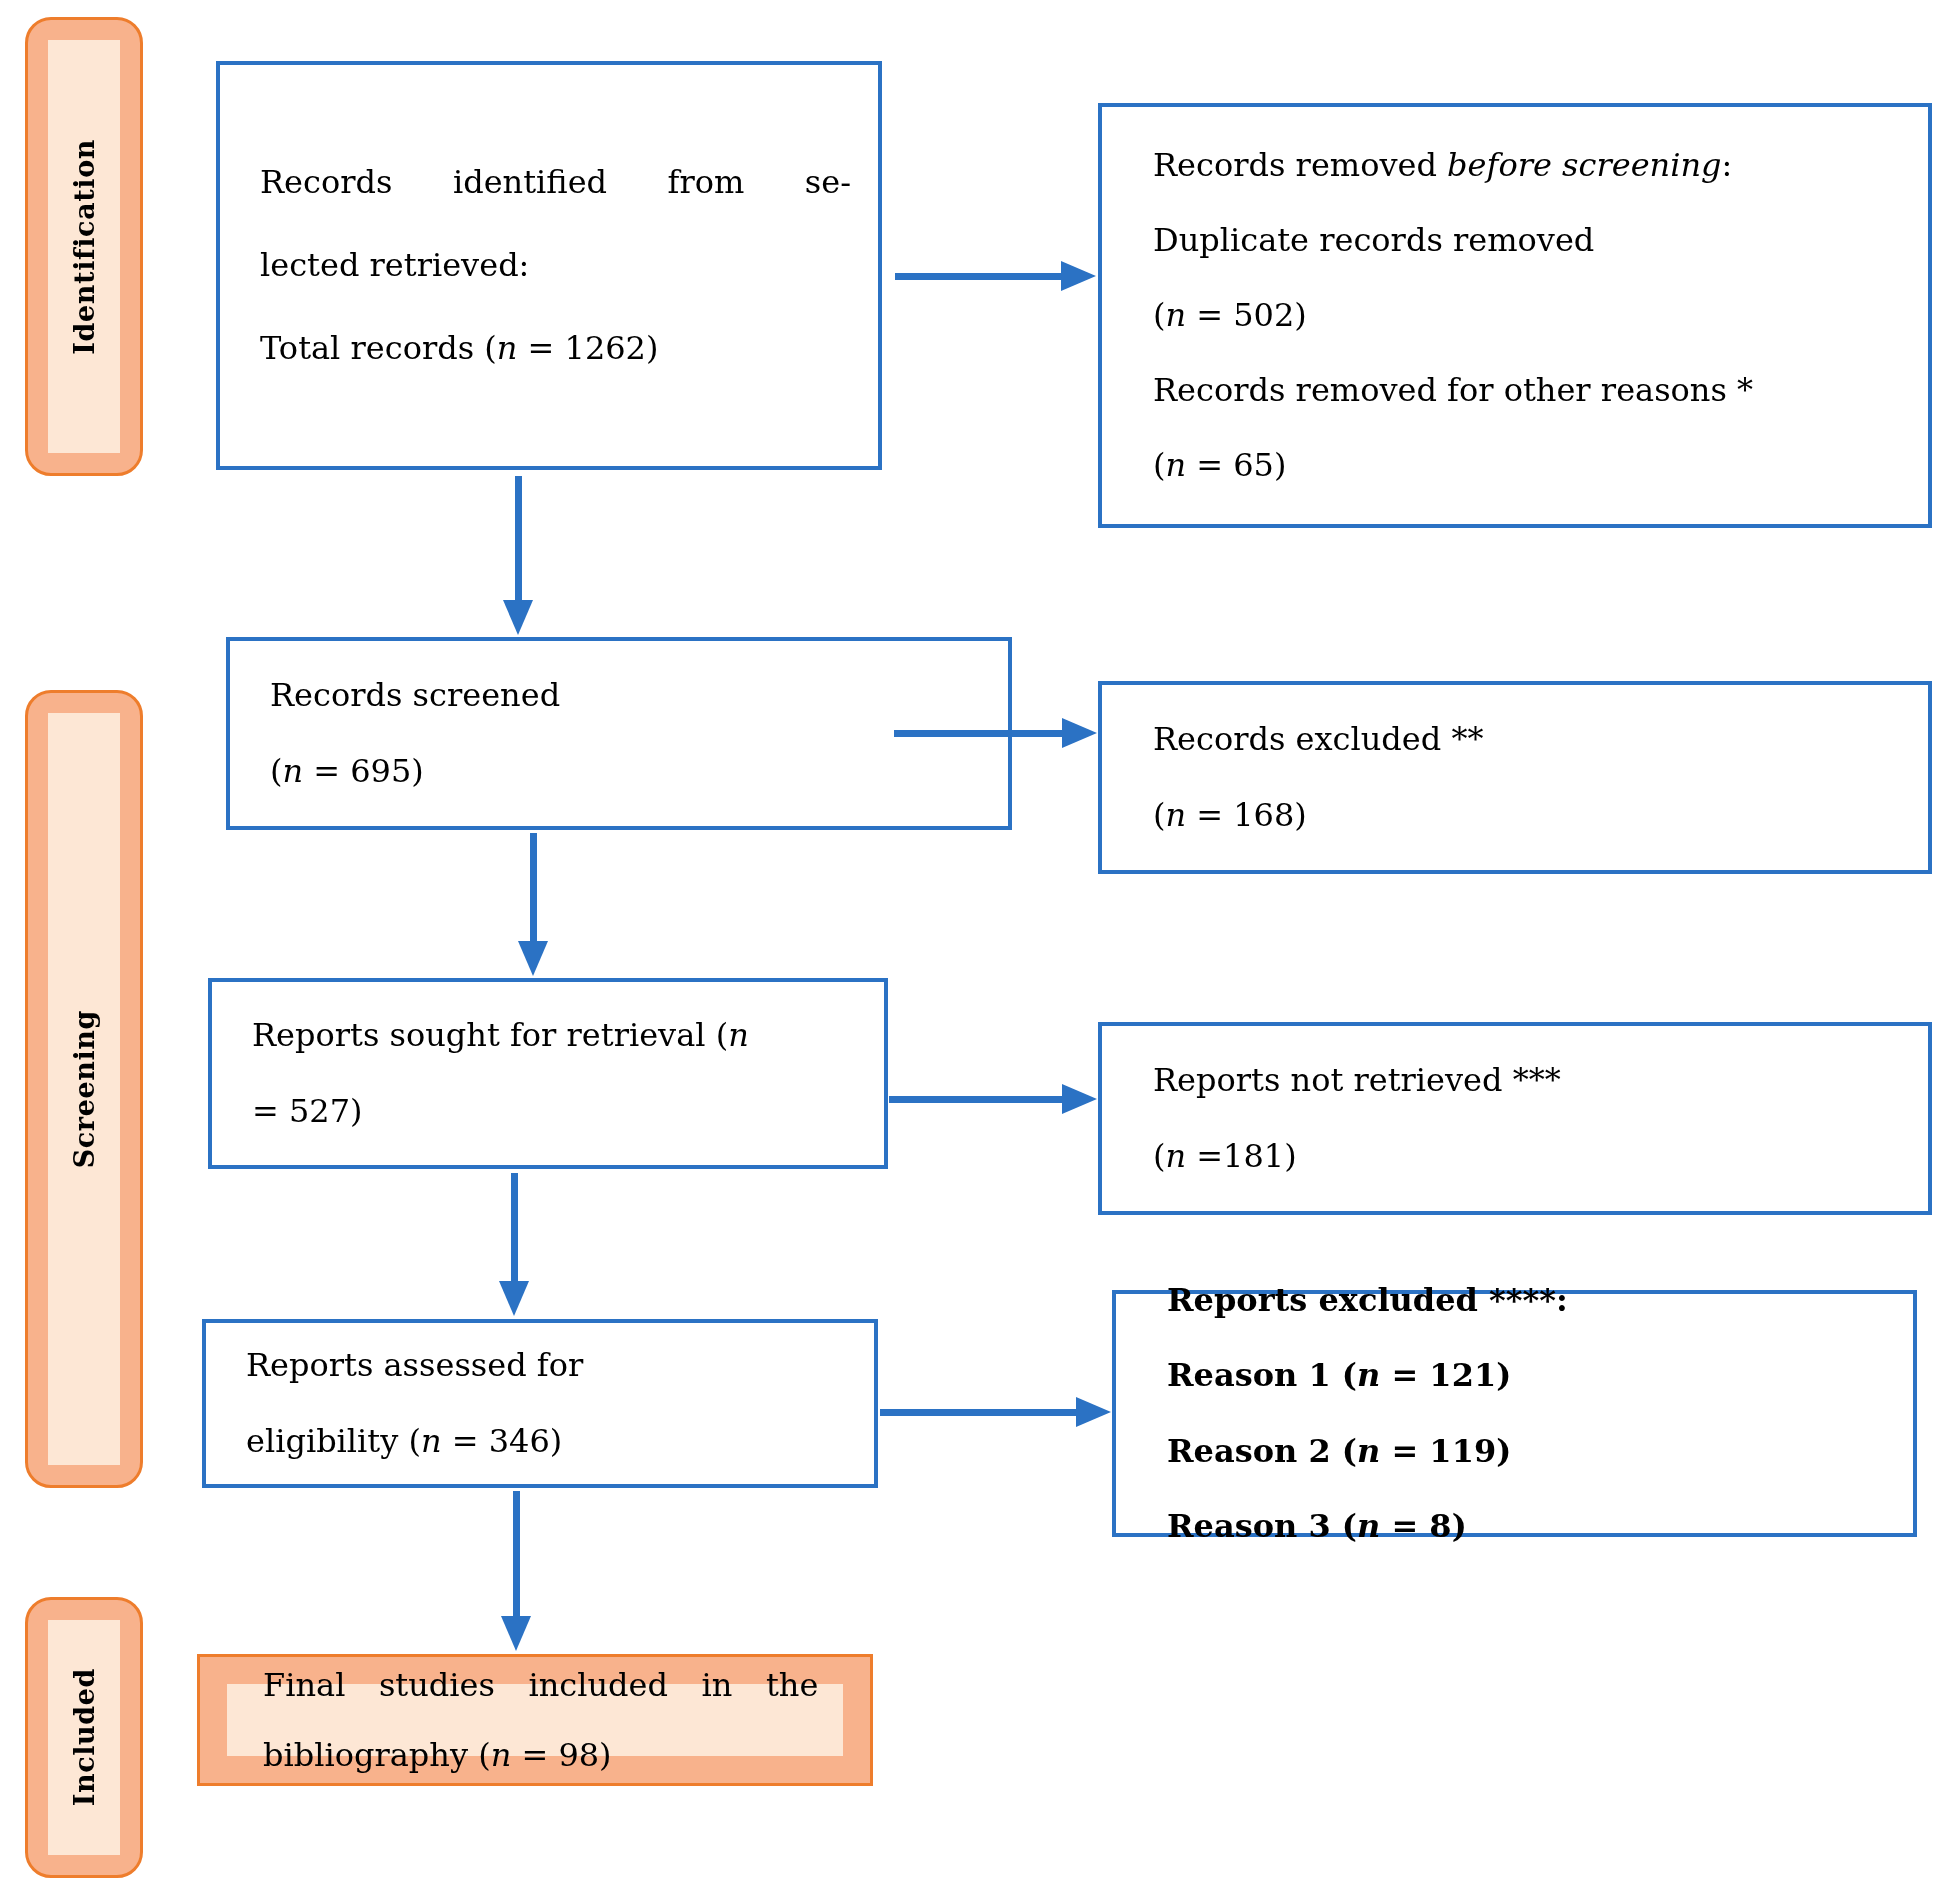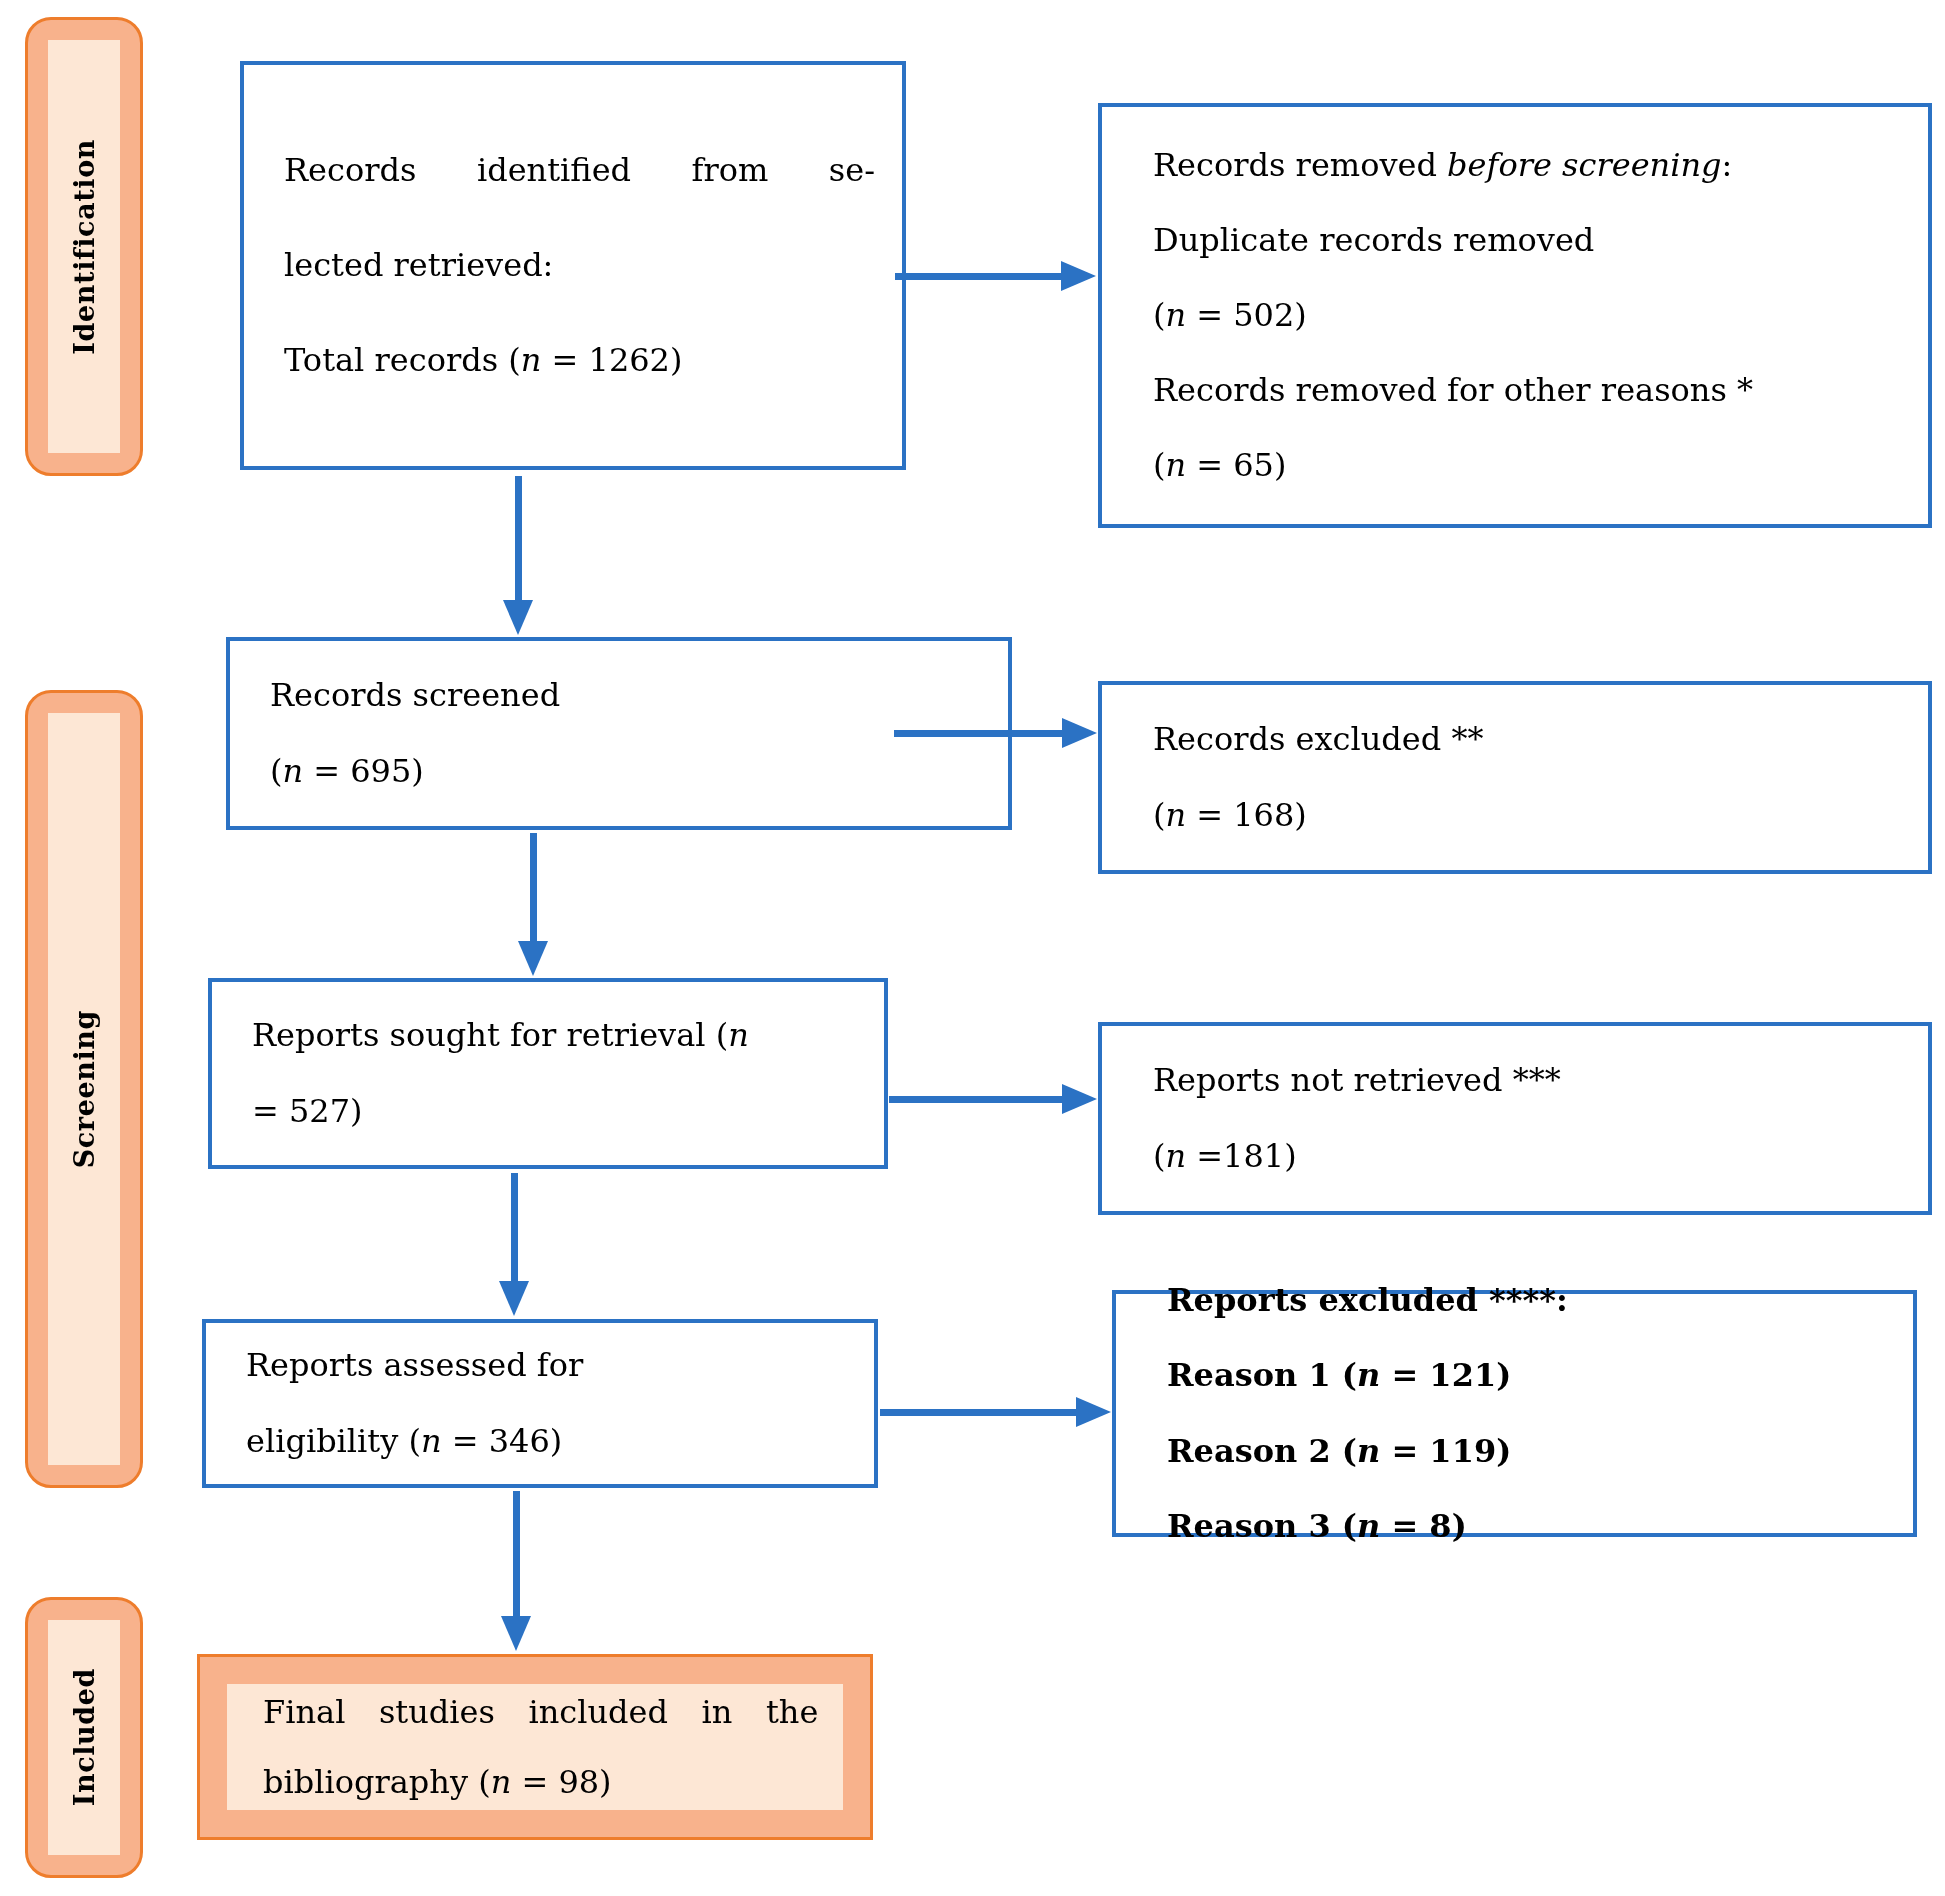--- a/index.html
+++ b/index.html
@@ -128,21 +128,21 @@
       <span class="stage-text">Screening</span>
     </div>
   </div>
 
   <div class="stage" style="left:25px; top:1597px; width:118px; height:281px;">
     <div class="stage-inner">
       <span class="stage-text">Included</span>
     </div>
   </div>
 
-  <div class="fbox left-col tall" style="left:240px; top:61px; width:666px; height:409px;gap:12px;">
+  <div class="fbox left-col tall" style="left:216px; top:61px; width:666px; height:409px;">
     <div class="t-line justify-line">Records identified from se-</div>
     <div class="t-line">lected retrieved:</div>
     <div class="t-line">Total records (<i>n</i> = 1262)</div>
   </div>
 
   <div class="fbox right-col" style="left:1098px; top:59px; width:834px; height:425px;">
     <div class="t-line">Records removed <i>before screening</i>:</div>
     <div class="t-line">Duplicate records removed</div>
     <div class="t-line">(<i>n</i> = 502)</div>
     <div class="t-line">Records removed for other reasons *</div>
@@ -174,21 +174,21 @@
     <div class="t-line">eligibility (<i>n</i> = 346)</div>
   </div>
 
   <div class="fbox right-col" style="left:1112px; top:1246px; width:805px; height:247px;font-weight:bold;">
     <div class="t-line">Reports excluded ****:</div>
     <div class="t-line">Reason 1 (<i>n</i> = 121)</div>
     <div class="t-line">Reason 2 (<i>n</i> = 119)</div>
     <div class="t-line">Reason 3 (<i>n</i> = 8)</div>
   </div>
 
-  <div class="final-box" style="left:197px; top:1654px; width:676px; height:186px;">
+  <div class="final-box" style="left:197px; top:1654px; width:676px; height:132px;">
     <div class="final-inner">
       <div class="t-line justify-line">Final studies included in the</div>
       <div class="t-line">bibliography (<i>n</i> = 98)</div>
     </div>
   </div>
 
   <div class="arrow-v" style="left:503px; top:476px; height:159px;">
     <div class="vline" style="height:124px;"></div>
     <div class="vhead"></div>
   </div>

